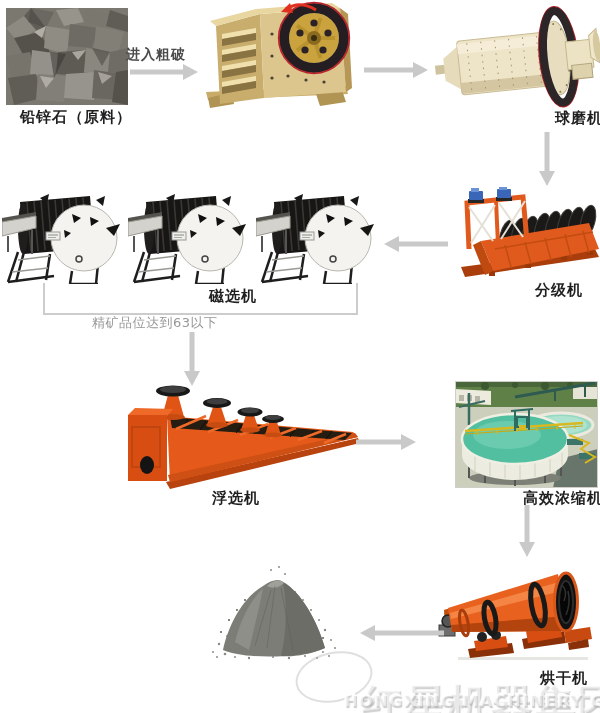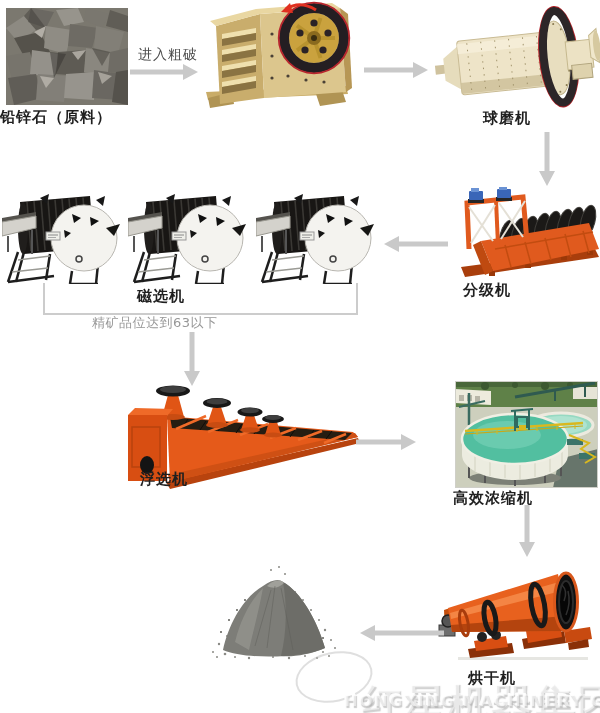--- a/index.html
+++ b/index.html
@@ -1,21 +1,21 @@
 <!DOCTYPE html>
 <html><head>
 <meta charset="utf-8">
 <style>
   html,body{margin:0;padding:0;background:#fff}
   #canvas{position:relative;width:600px;height:713px;background:#ffffff;overflow:hidden;
           font-family:"DejaVu Sans","Liberation Sans",sans-serif}
   .machine{position:absolute}
-  .lbl{position:absolute;font-size:15px;font-weight:bold;color:#1f1f1f;text-align:left;
+  .lbl{position:absolute;font-size:15px;font-weight:bold;color:#1f1f1f;text-align:right;
        letter-spacing:1px;white-space:nowrap;z-index:5}
-  .feed{position:absolute;font-size:14px;font-weight:normal;color:#4a4a4a;text-align:right;
+  .feed{position:absolute;font-size:14px;font-weight:bold;color:#4a4a4a;text-align:left;
         letter-spacing:1px;white-space:nowrap;z-index:5}
   .note{position:absolute;font-size:13px;color:#979797;text-align:left;letter-spacing:.5px;
         white-space:nowrap;z-index:5}
   .arrow{position:absolute;z-index:2}
   .bracket{position:absolute;left:43px;top:283px;width:311px;height:30px;
            border-left:2px solid #cccccc;border-right:2px solid #cccccc;border-bottom:2px solid #cccccc;z-index:1}
   .wm-ellipse{position:absolute;left:295px;top:652px;width:74px;height:46px;
               border:2px solid rgba(185,185,185,.45);border-radius:50%;transform:rotate(-12deg);z-index:3}
   .wm-cn{position:absolute;left:361px;top:676px;font-size:42px;font-weight:bold;letter-spacing:1px;
          white-space:nowrap;color:rgba(255,255,255,.55);z-index:3;
@@ -391,21 +391,21 @@
     <ellipse cx="140" cy="27.5" rx="9" ry="2.8" fill="#3e3e3e"></ellipse>
     <polygon points="159,39 155,52 171,52 167,39" fill="#e05515"></polygon>
     <ellipse cx="163" cy="52" rx="9" ry="2.5" fill="#c84c12"></ellipse>
     <ellipse cx="163" cy="36" rx="11" ry="4" fill="#181818"></ellipse>
     <ellipse cx="163" cy="34.5" rx="8" ry="2.5" fill="#3e3e3e"></ellipse>
     <polygon points="18,32 57,33 63,26 25,25" fill="#ef6a28"></polygon>
     <rect x="18" y="32" width="39" height="66" fill="#d84e12"></rect>
     <rect x="22" y="44" width="28" height="40" fill="none" stroke="#b8430e" stroke-width="1.5"></rect>
     <ellipse cx="37" cy="82" rx="7" ry="9" fill="#141414"></ellipse>
   </svg>
-  <div class="lbl" style="left:140px;top:470px;width:120px">浮选机</div>
+  <div class="lbl" style="left:140px;top:489px;width:120px">浮选机</div>
 
   <svg class="arrow" style="left:356px;top:434px" width="60" height="16" viewBox="0 0 60 16">
     <rect x="0" y="5.5" width="45" height="5" fill="#c9c9c9"></rect>
       <polygon points="45,0 60,8 45,16" fill="#c9c9c9"></polygon>
   </svg>
 
   <svg class="machine" style="left:455px;top:381px" width="143" height="107" viewBox="0 0 143 107">
     <rect width="143" height="107" fill="#cdcfbd"></rect>
     <rect x="0" y="0" width="143" height="26" fill="#5f8148"></rect>
     <rect x="0" y="0" width="143" height="6" fill="#49673a"></rect>

